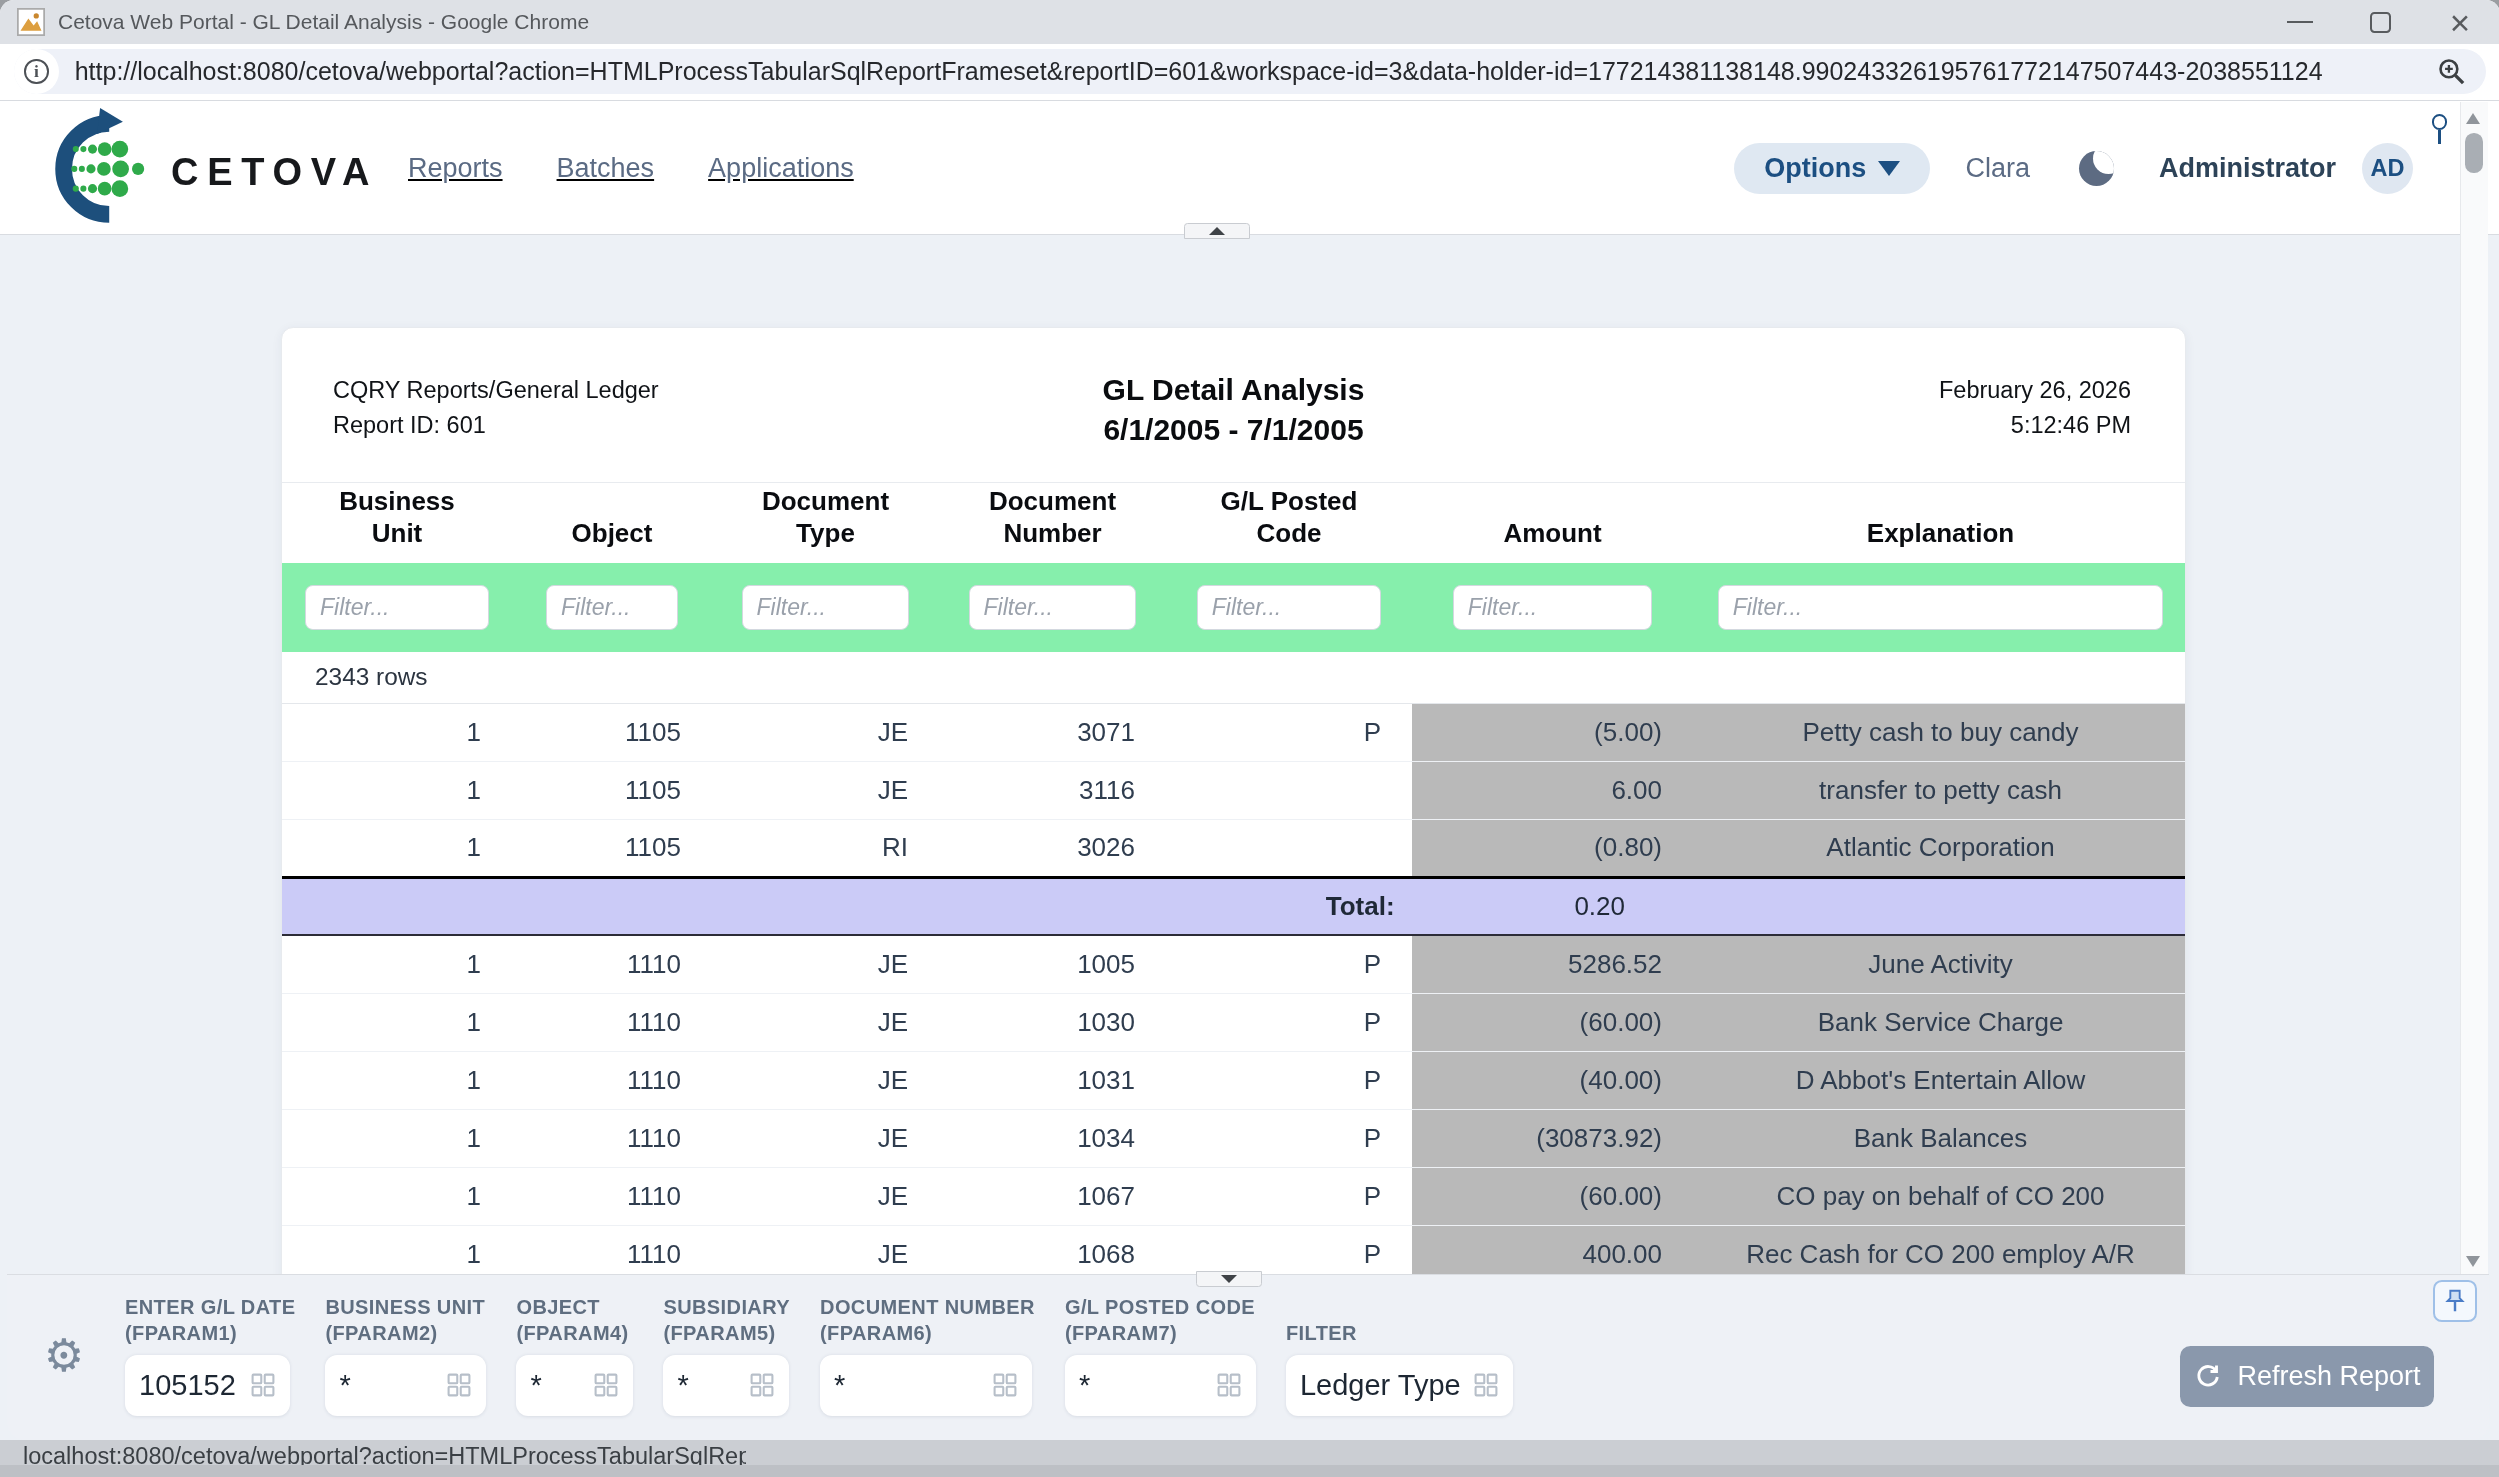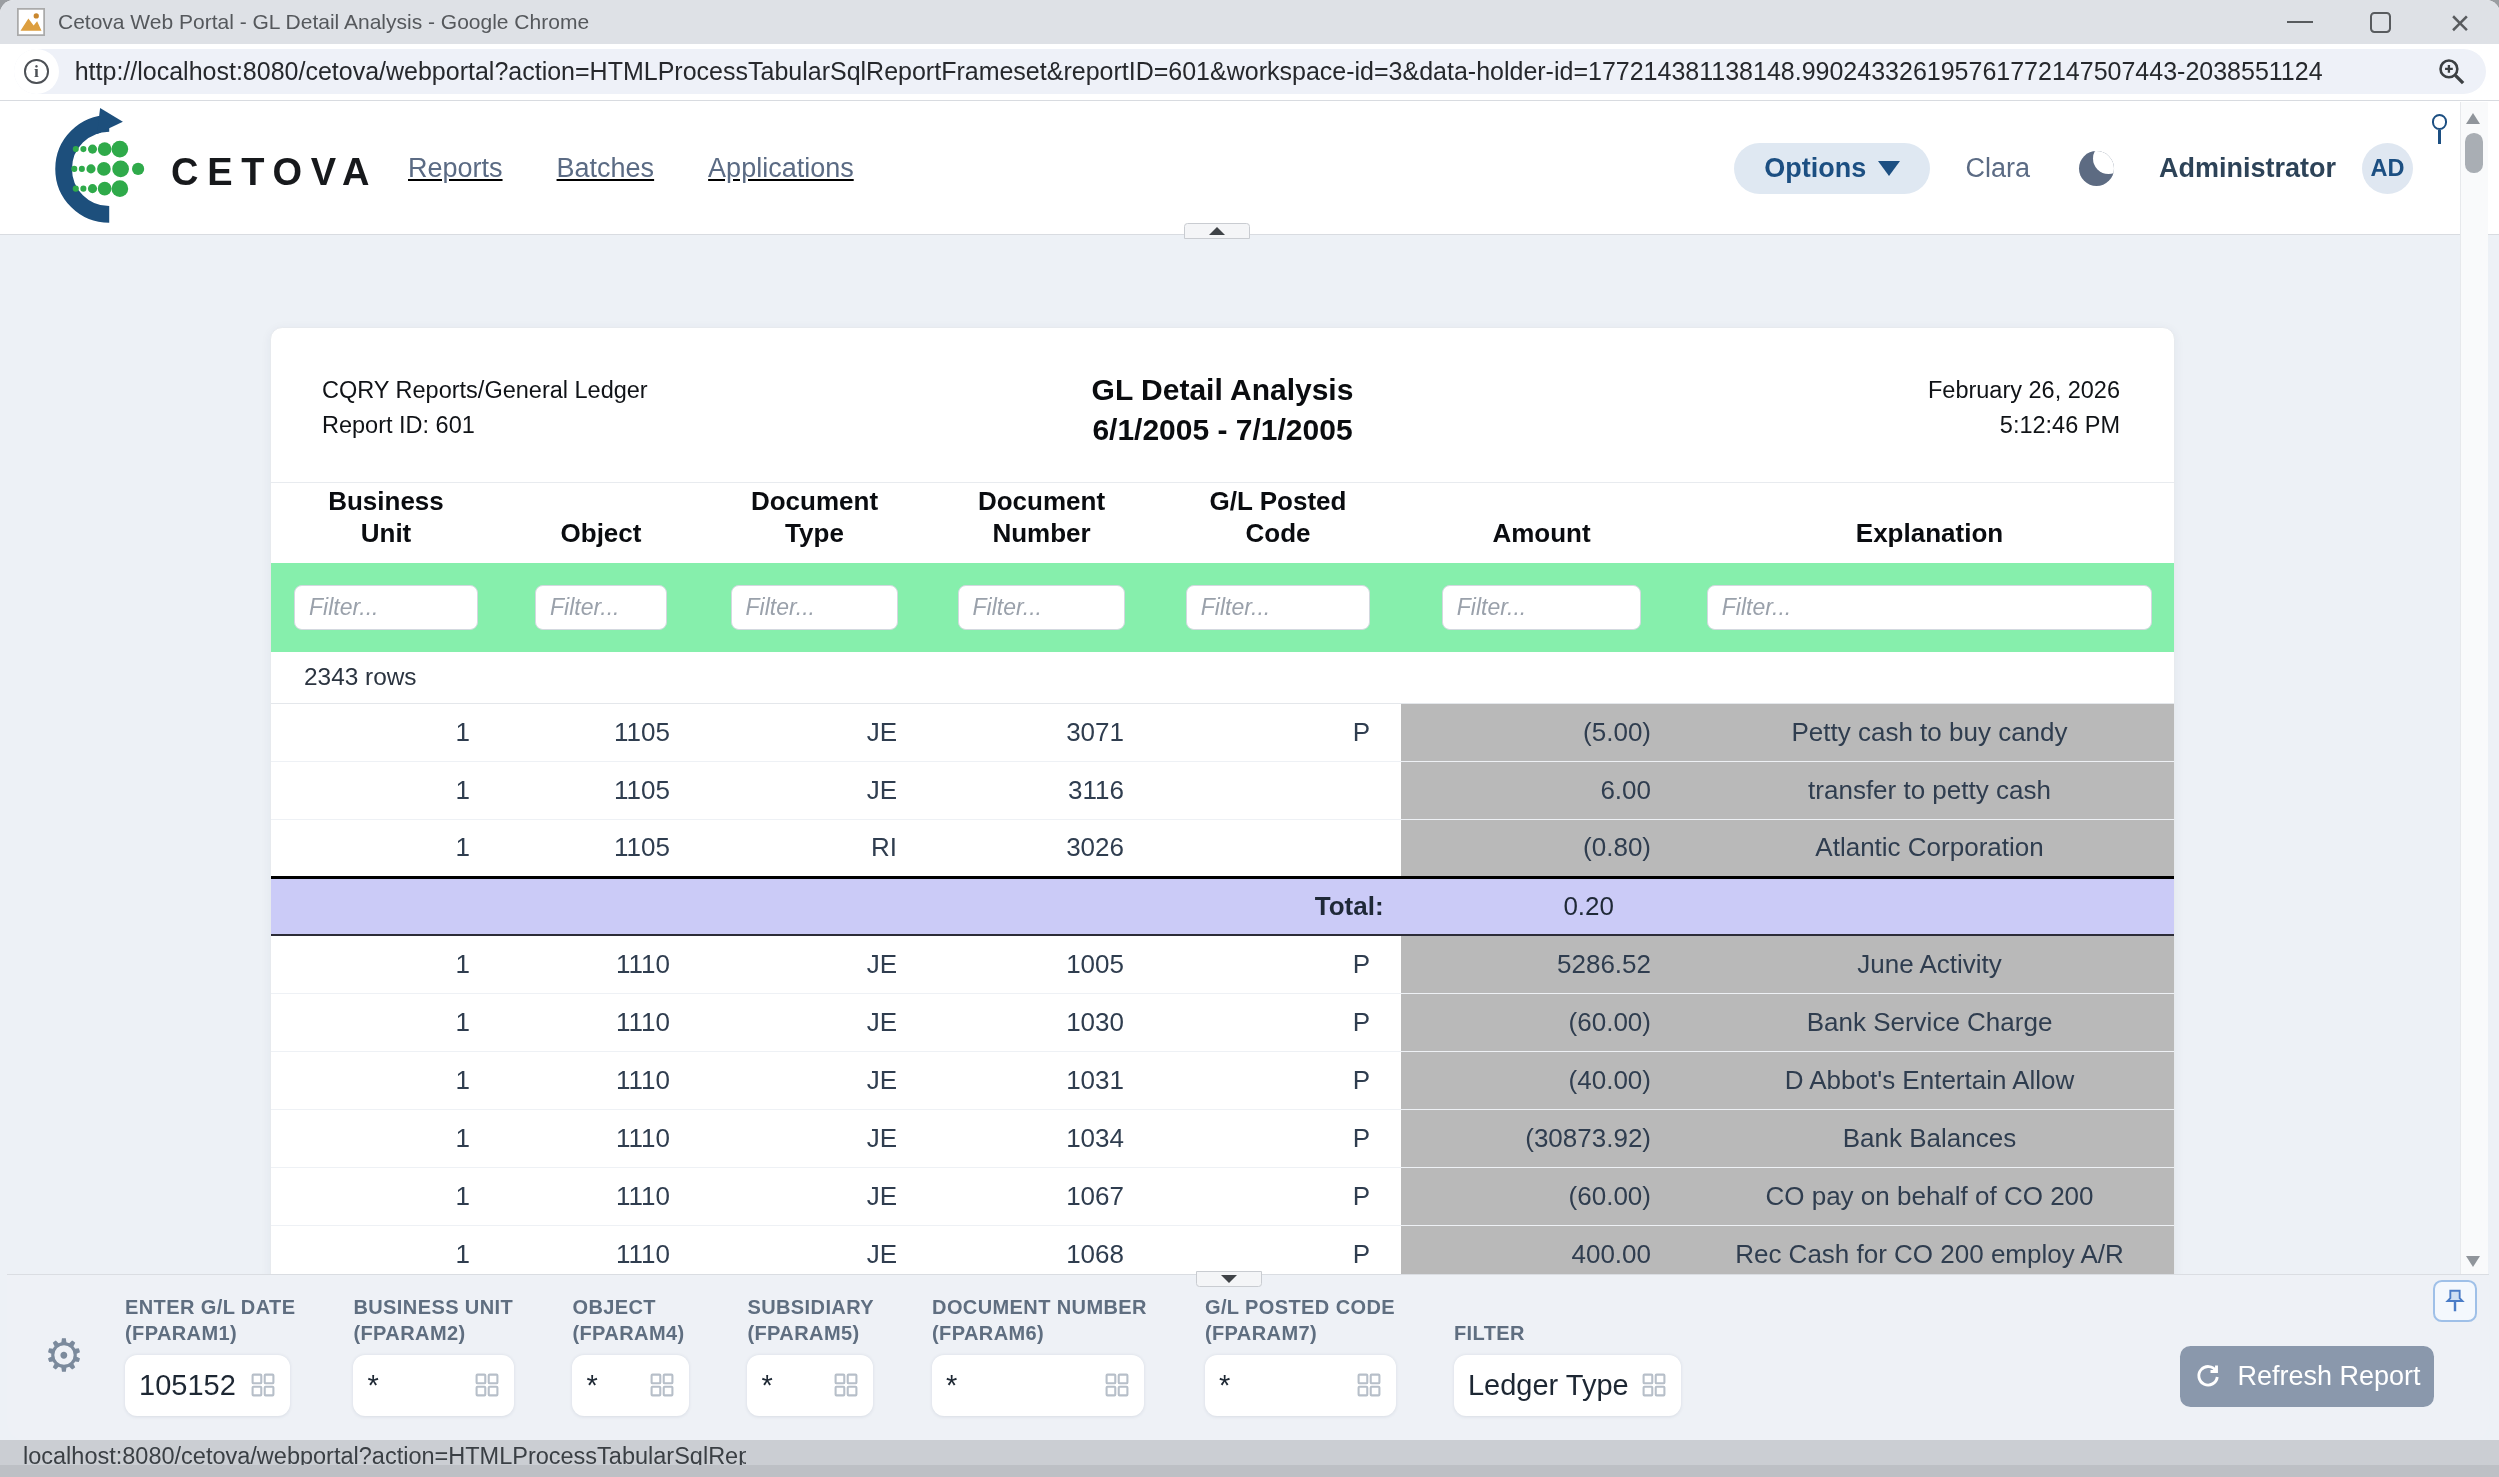--- a/index.html
+++ b/index.html
@@ -66,21 +66,21 @@
     border:1.7px solid #c9ccd1; border-radius:3.5px 3.5px 0 0; display:flex; align-items:center;
     justify-content:center; z-index:8; }
   .tab-up { left:1184px; top:121px; }
   .tab-down { left:1196px; top:1169px; border-radius:0 0 3.5px 3.5px; }
   .tri-up { width:0; height:0; border-left:8.7px solid transparent; border-right:8.7px solid transparent;
     border-bottom:8.7px solid #3f4347; }
   .tri-down { width:0; height:0; border-left:8.7px solid transparent; border-right:8.7px solid transparent;
     border-top:8.7px solid #3f4347; }
 
   
-  .card { position:absolute; left:270px; top:225px; width:1905px; height:1089px; background:#fff;
+  .card { position:absolute; left:281px; top:225px; width:1905px; height:1089px; background:#fff;
     border:0.9px solid #e7eaee; border-radius:12.2px 12.2px 0 0; box-shadow:0 2.6px 10.5px rgba(25,45,80,.06);
     z-index:2; overflow:hidden; }
   .card-head { position:relative; height:154px; }
   .ch-left { position:absolute; left:51px; top:45px; font-size:23.5px; color:#101317; line-height:35px; }
   .ch-center { position:absolute; left:0; right:0; top:42px; text-align:center; font-size:30px;
     font-weight:700; color:#0a0c0f; line-height:40px; }
   .ch-right { position:absolute; right:54px; top:45px; text-align:right; font-size:23.5px;
     color:#101317; line-height:35px; }
   .head-divider { border-top:1.7px solid #e8ebef; }
 
@@ -116,21 +116,21 @@
   .sb-thumb { position:absolute; top:31px; left:4.4px; width:17.4px; height:40px; background:#a9aeb4;
     border-radius:8.7px; }
   .sb-down { position:absolute; bottom:7px; left:5.2px; width:0; height:0; border-left:7.8px solid transparent;
     border-right:7.8px solid transparent; border-top:11.3px solid #90959b; }
 
   
   .panel { position:absolute; left:7px; top:1172px; width:2482px; height:166px; background:#eef1f6;
     border-top:1.7px solid #dadde2; border-radius:0 0 17.4px 17.4px; z-index:6; }
   .gear { position:absolute; left:37px; top:58px; font-size:45px; color:#7b8a9c;
     font-family:"DejaVu Sans", sans-serif; line-height:1; }
-  .pgroups { position:absolute; left:118px; top:19px; display:flex;gap:28px; }
+  .pgroups { position:absolute; left:118px; top:19px; display:flex; }
   .pgroup { margin-right:30px; }
   .plabel { font-size:20px; font-weight:600; color:#5f6e80; letter-spacing:0.4px; line-height:26px;
     margin-bottom:8.7px; white-space:pre-line; }
   .plabel.single { padding-top:26px; }
   .pbox { height:61px; background:#fff; border-radius:12.2px; box-shadow:0 0.9px 3.5px rgba(30,50,80,.10);
     display:flex; align-items:center; padding:0 14px; }
   .pvalue { flex:1 1 auto; font-size:29px; color:#1d2733; }
   .grid-ic { flex:0 0 auto; }
   .w1{width:165px} .w2{width:161px} .w3{width:117px} .w4{width:126px} .w5{width:212px} .w6{width:191px} .w7{width:227px}
   .refresh-btn { position:absolute; right:55px; top:71px; width:254px; height:61px; background:#8a98ac;

